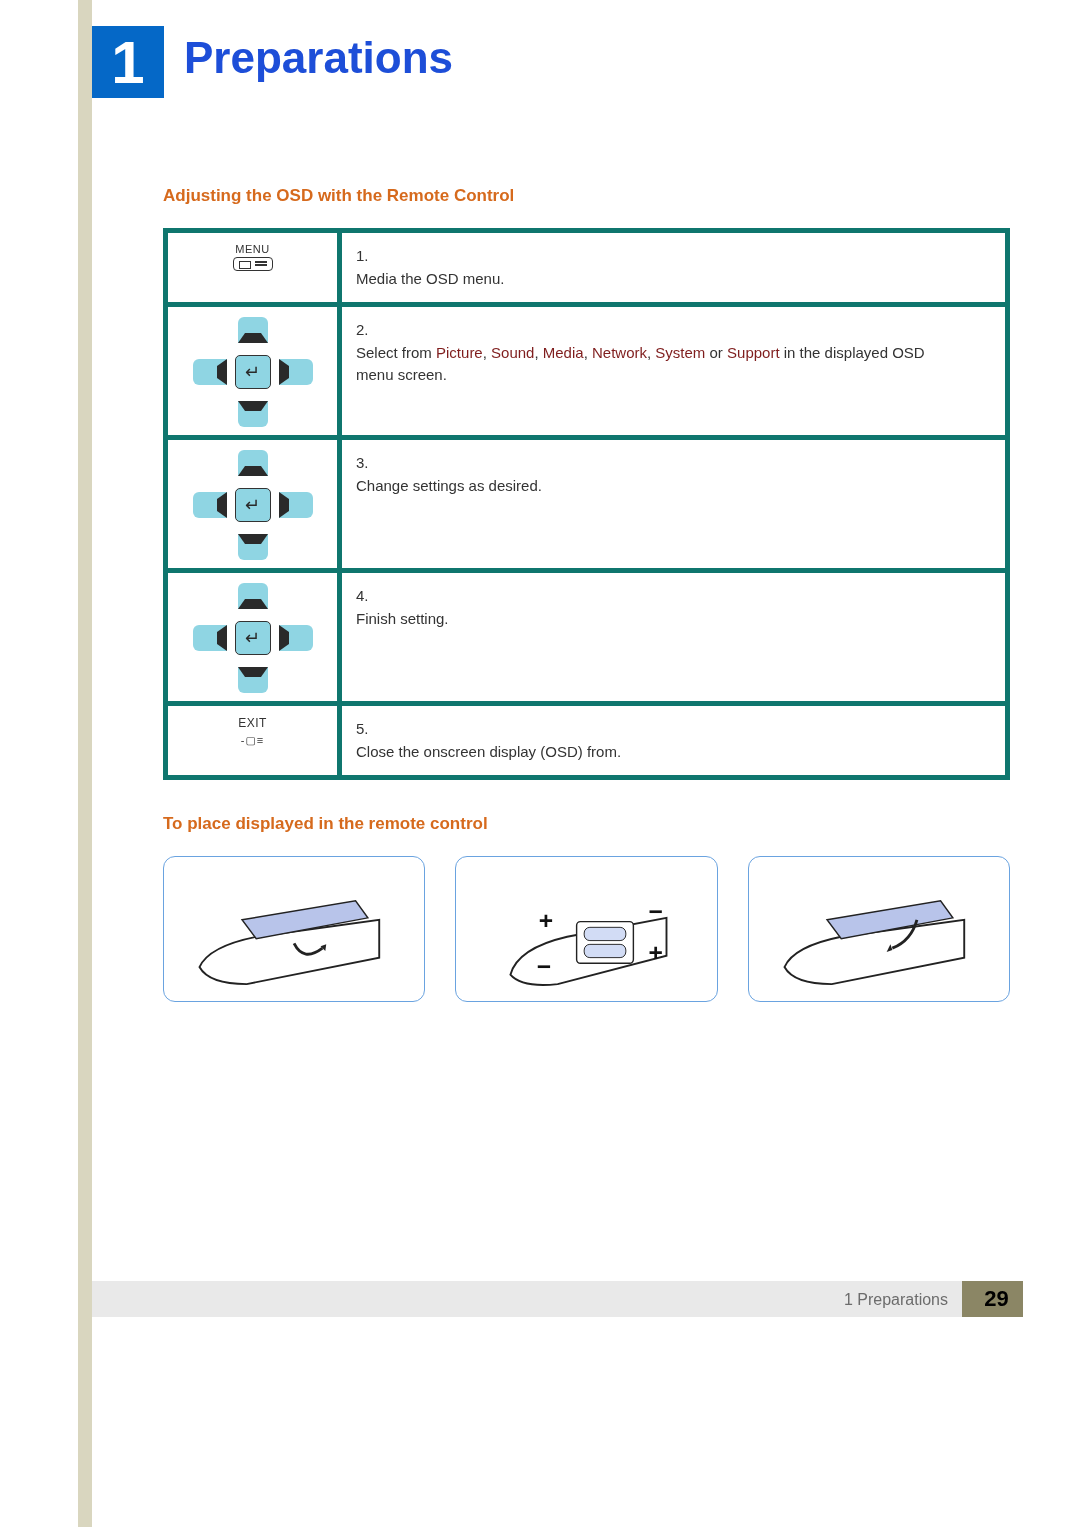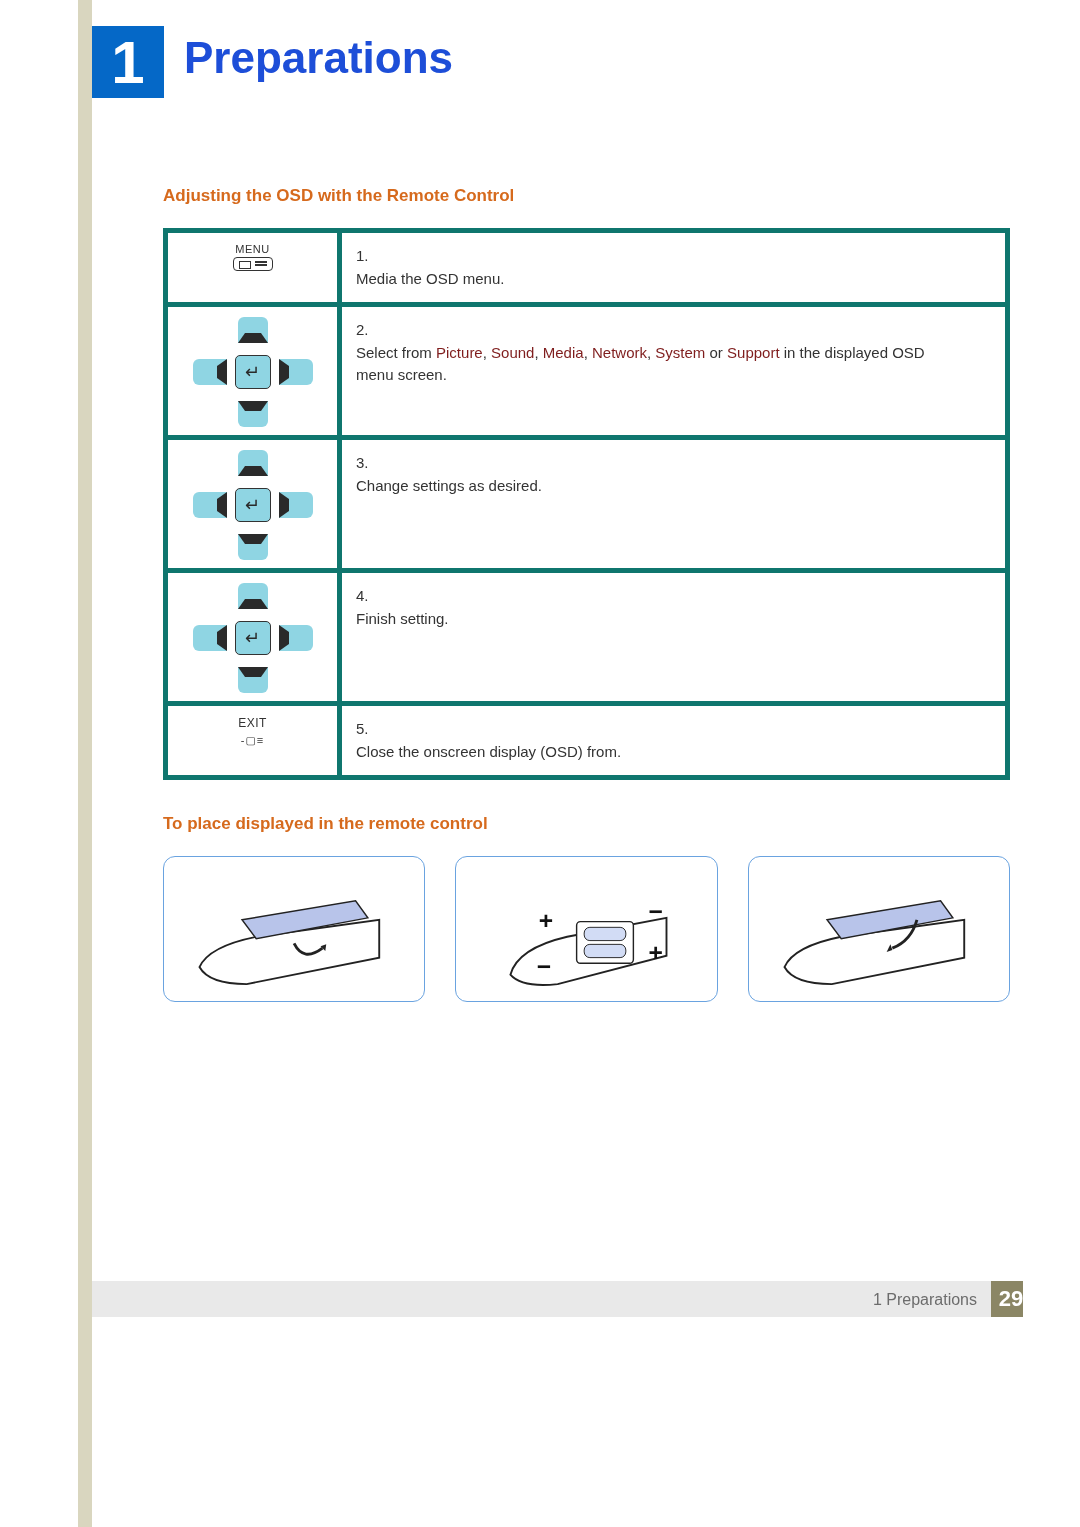--- a/index.html
+++ b/index.html
@@ -143,24 +143,24 @@
     display: flex;
     align-items: stretch;
   }
   .footer-text {
     font-size: 16px;
     color: #6c6c6c;
     padding: 10px 14px 8px;
   }
   .footer-page {
     background: #8b8665;
-    color: #ffffff;
+    color: #000000;
     display: flex; align-items: center; justify-content: center;
     font-size: 22px; font-weight: bold;
-    width: 32px;
+    width: 61px;
     padding-left: 8px;
   }
   .footer-strip {
     position: absolute;
     left: 78px; bottom: 210px;
     right: 57px;
     height: 36px;
     background: #e9e9e9;
     z-index: -1;
   }

